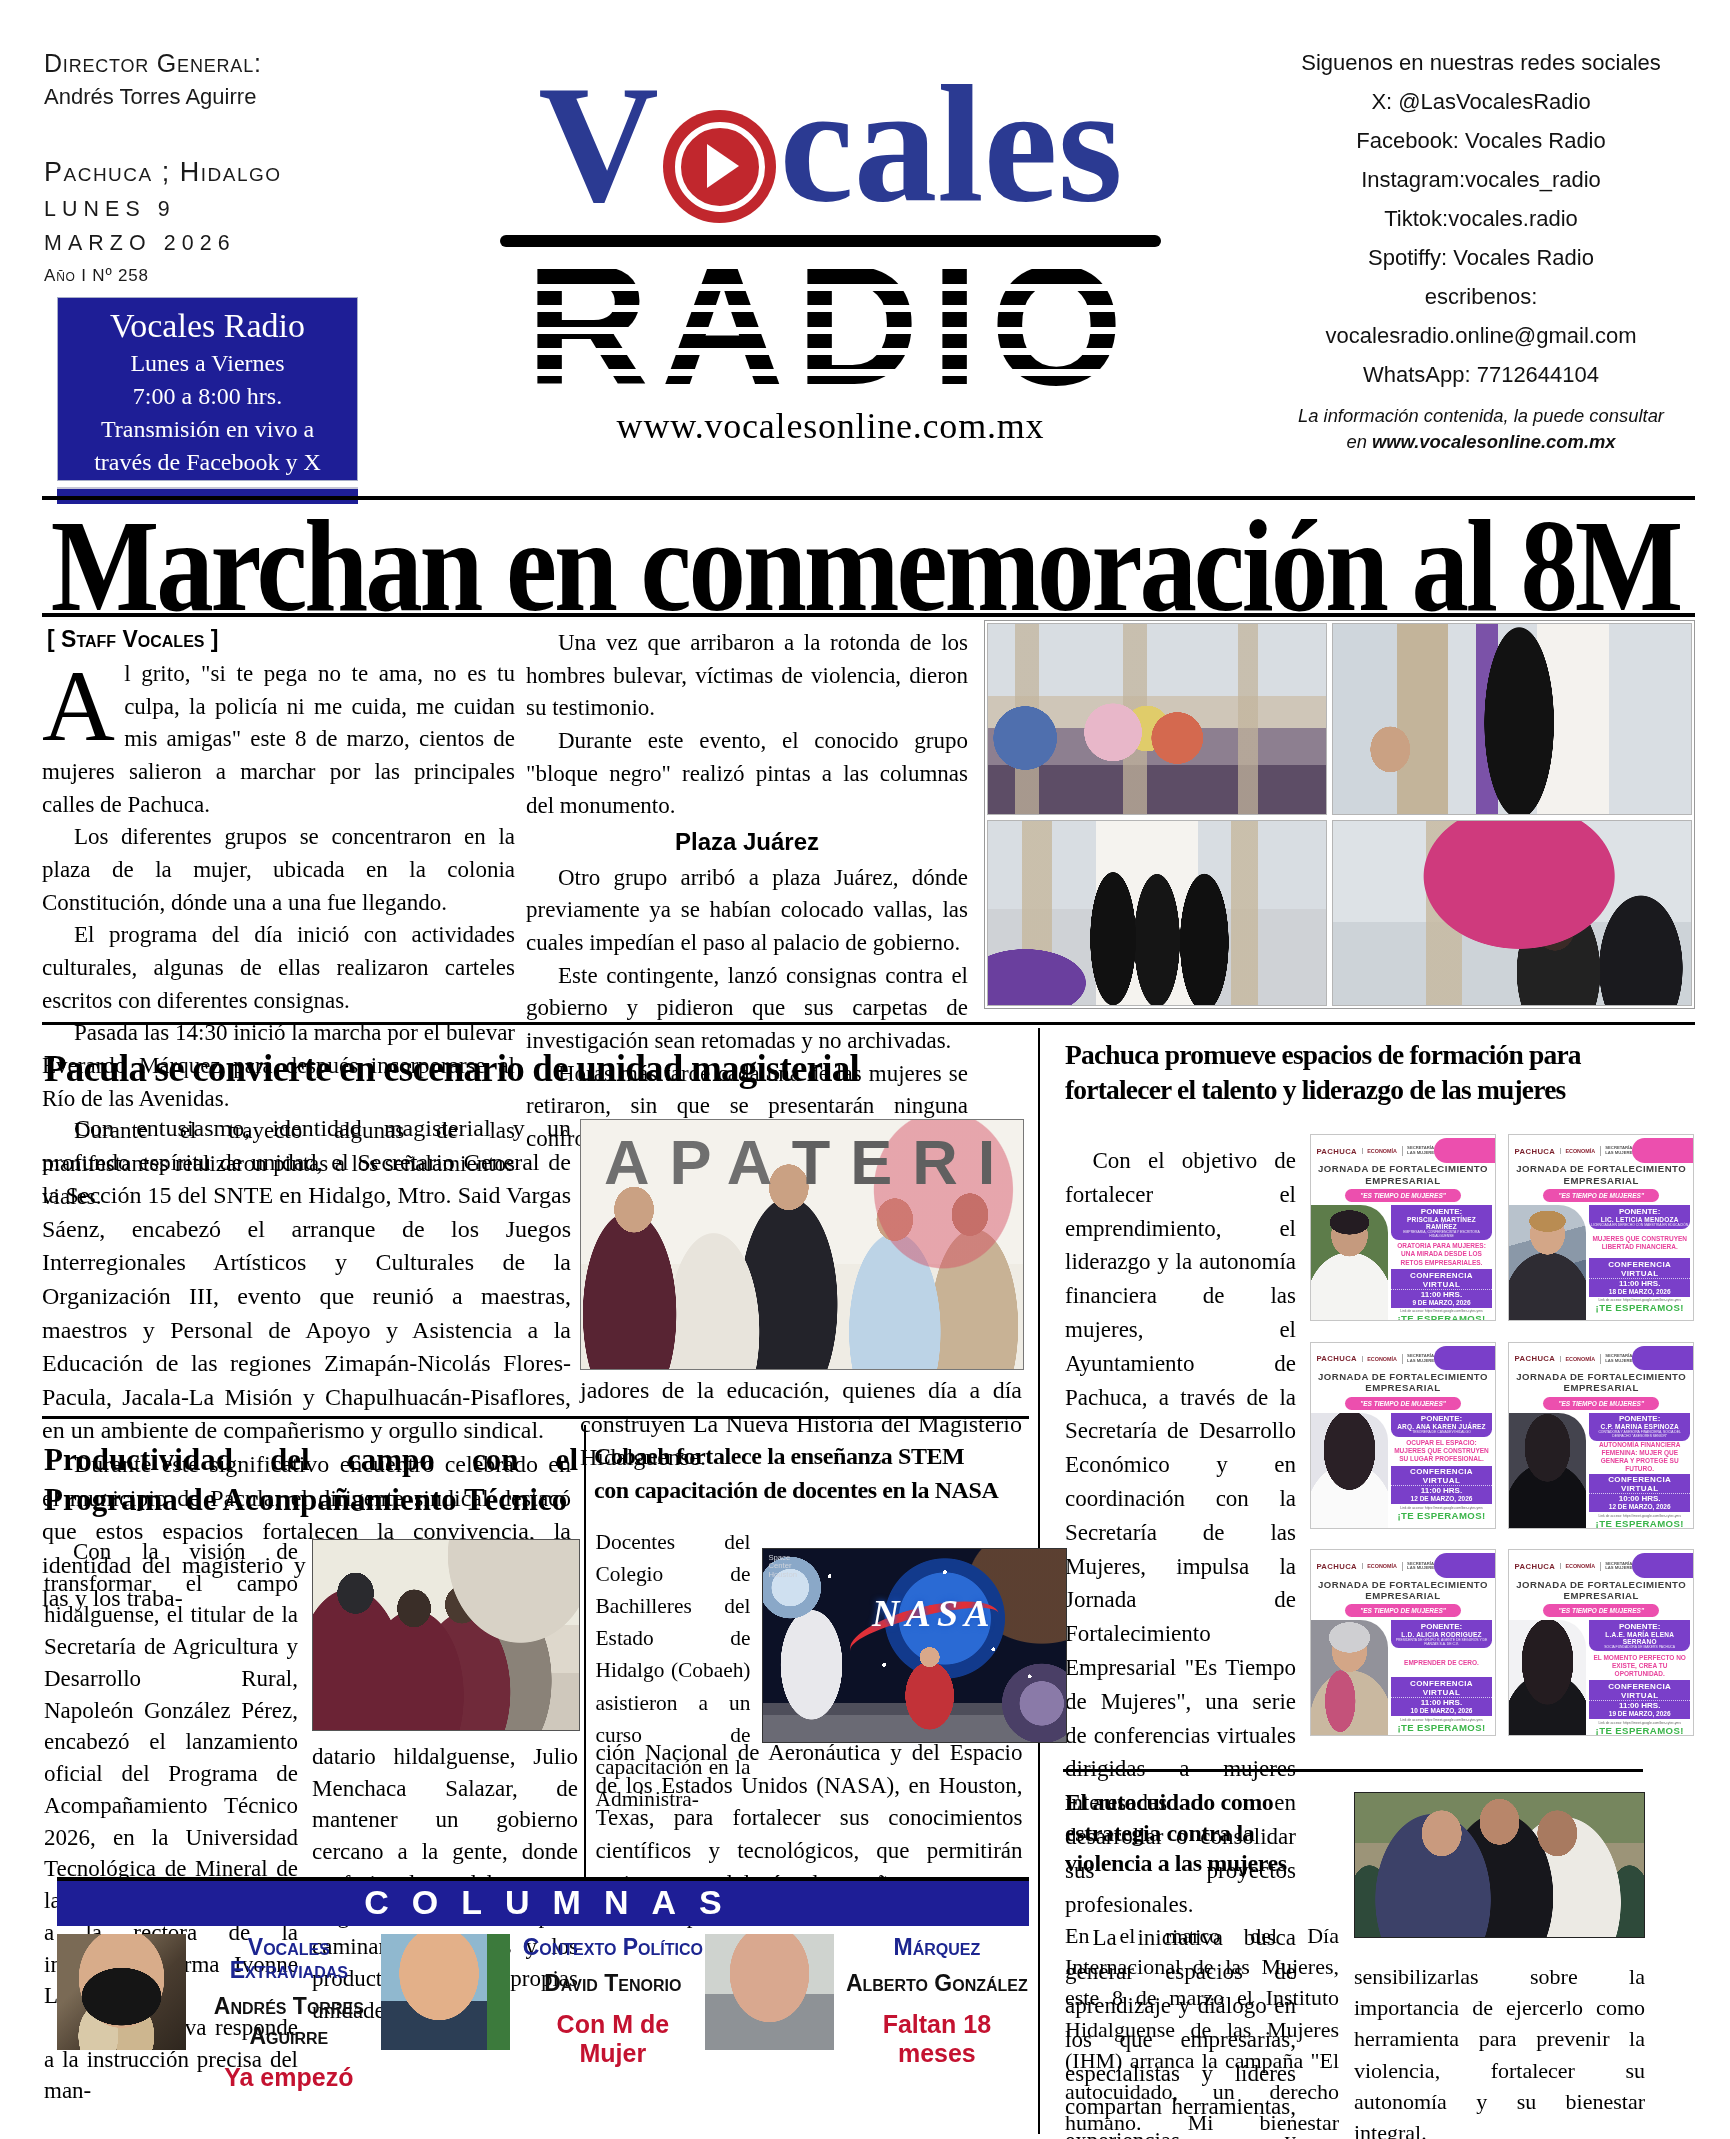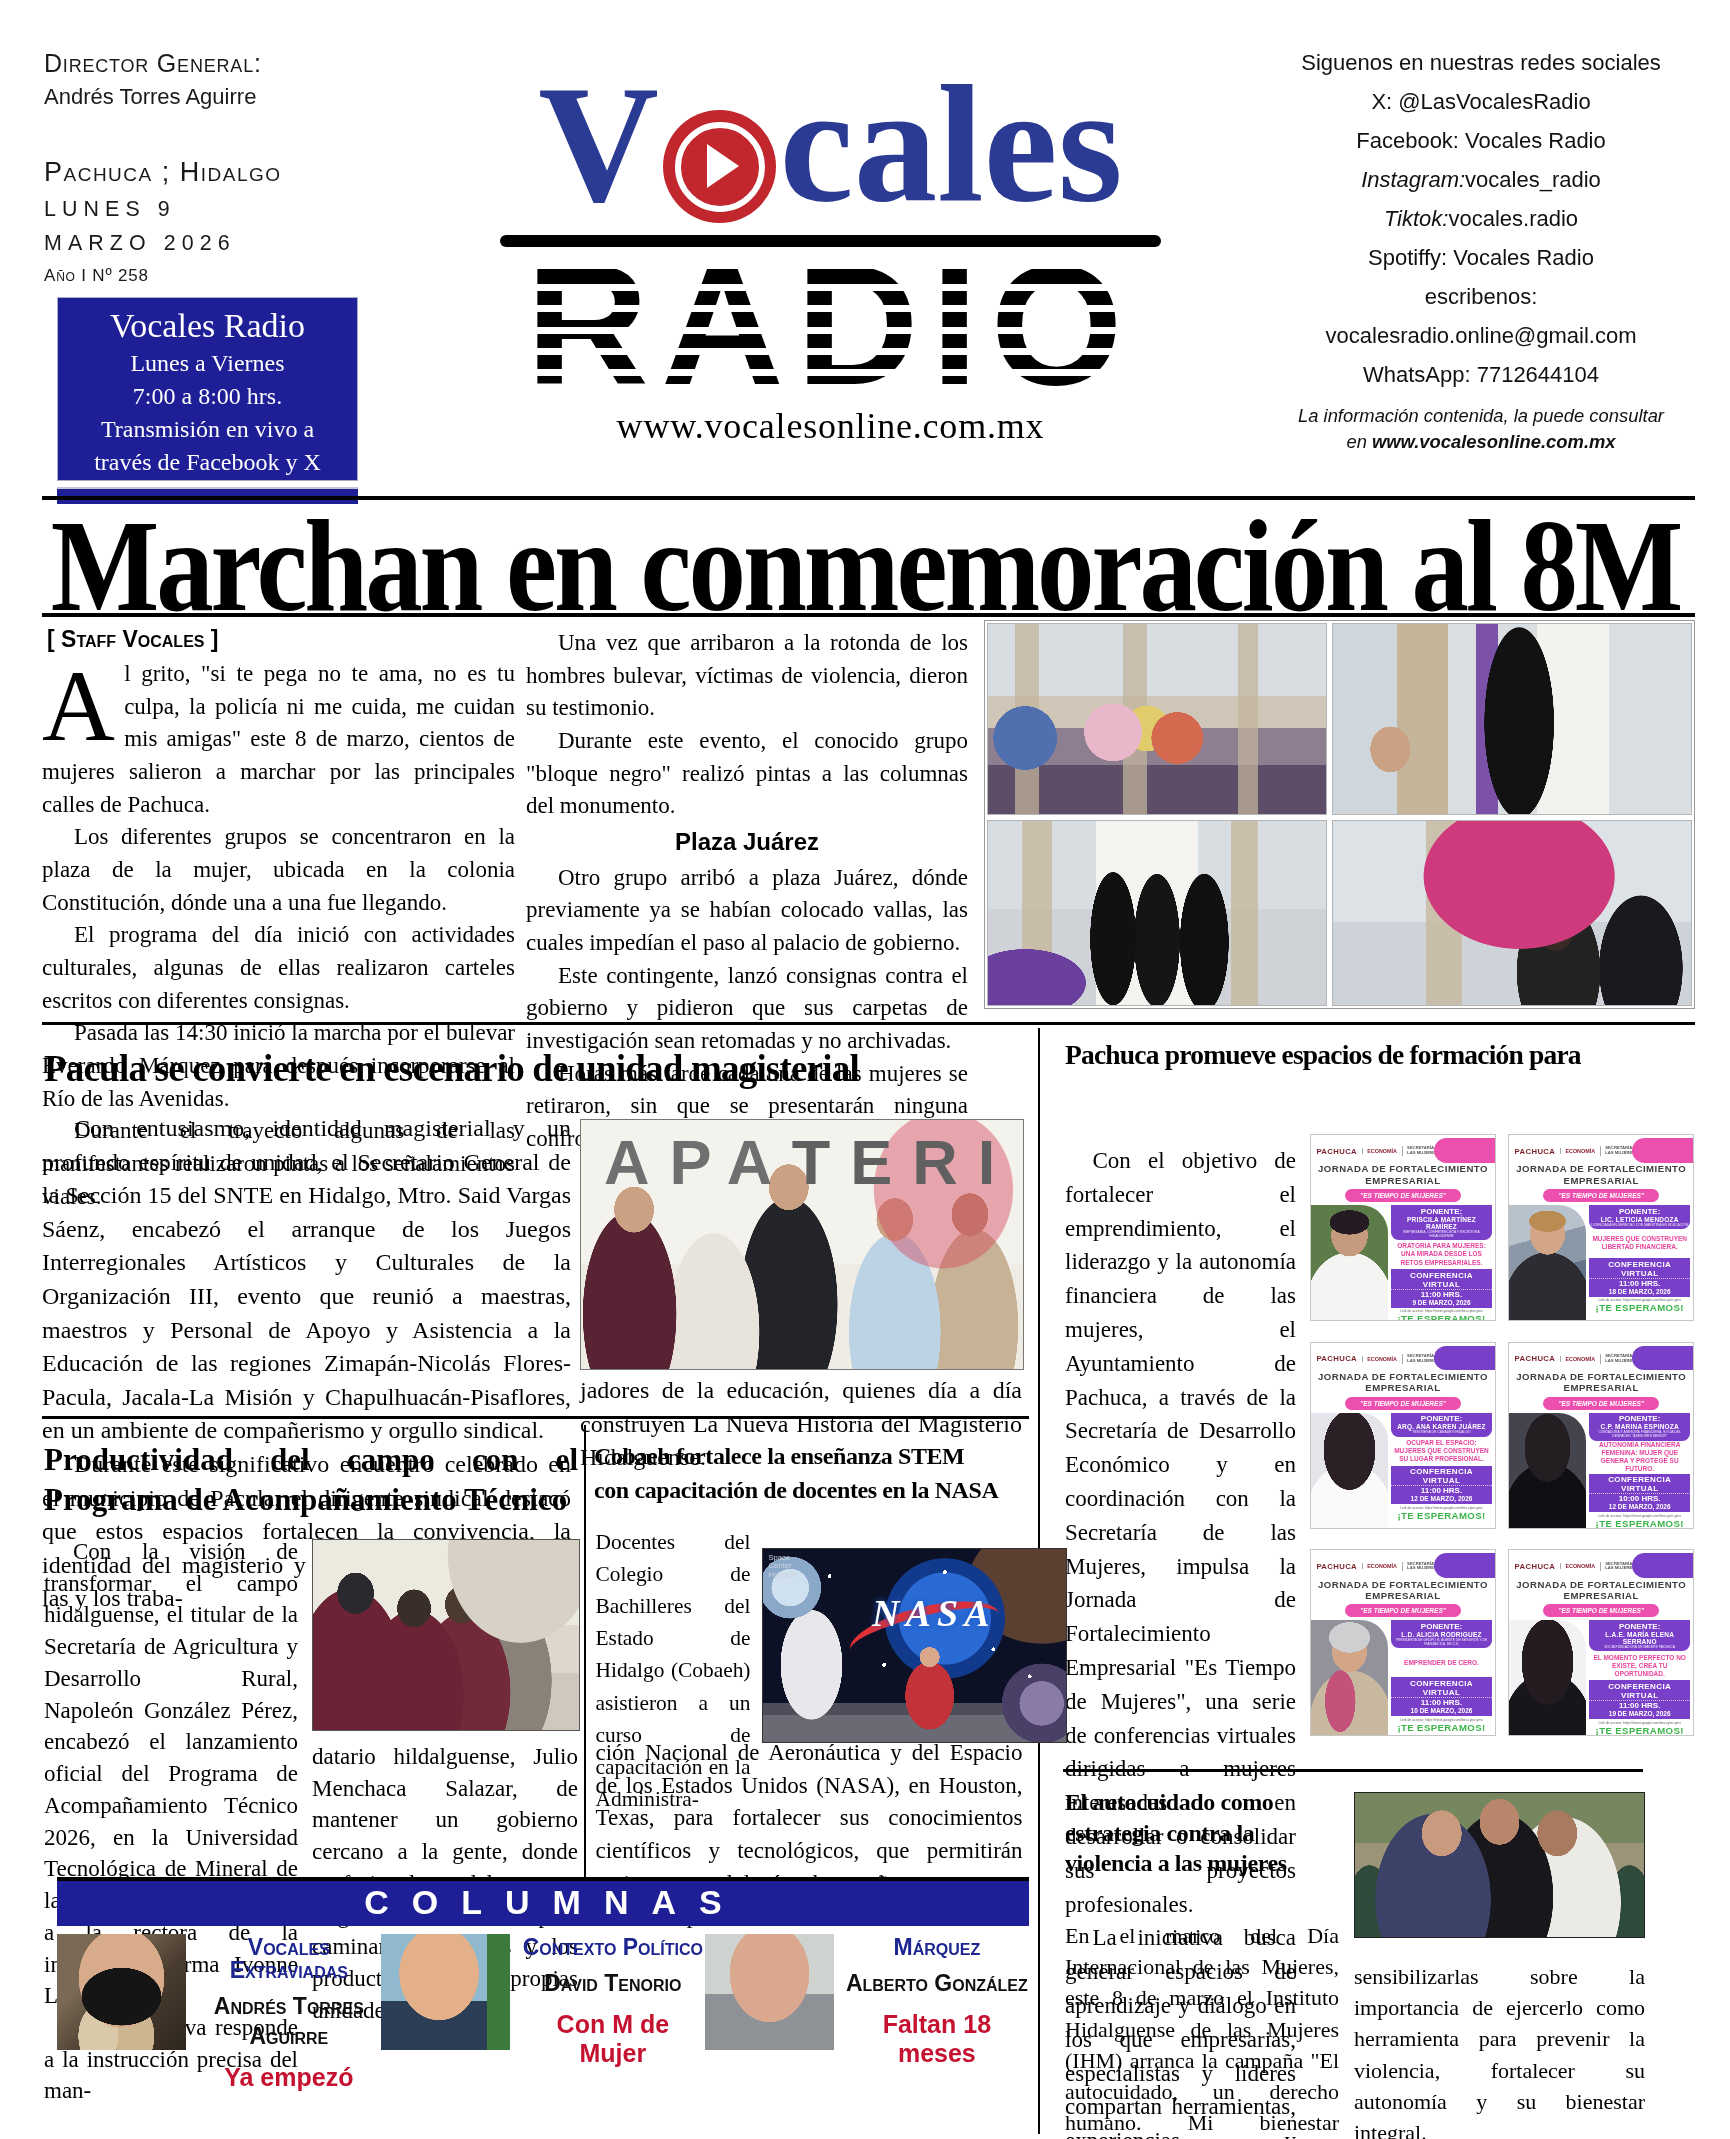--- a/index.html
+++ b/index.html
@@ -34,21 +34,21 @@
   .radio-wrap{position:relative;display:inline-block;}
   .radio-word{font-family:"Liberation Sans",sans-serif;font-weight:bold;font-size:170px;letter-spacing:12.2px;
               line-height:0.85;display:inline-block;}
   .radio-stripes{position:absolute;inset:-4.6px;background:repeating-linear-gradient(180deg,rgba(255,255,255,0) 0 14.5px,#fff 14.5px 21.4px);}
   .logo-url{font-size:36px;margin-top:7.7px;letter-spacing:0.8px;}
 
   
   .social{position:absolute;left:1262px;top:50px;width:438px;text-align:center;
           font-family:"Liberation Sans",sans-serif;font-size:22px;color:#111;}
   .social .s-item{margin-bottom:13px;}
-  .social .it{font-style:italic;}
+  .social .it{}
   .social .s-note{font-style:italic;font-size:18.4px;line-height:1.4;margin-top:15.3px;}
   .social .s-note b{font-weight:bold;}
 
   
   .main-headline{position:absolute;left:39px;top:491px;width:1653px;text-align:center;font-weight:bold;
                  font-size:115px;letter-spacing:-3.1px;transform:scaleY(1.14);transform-origin:top;white-space:nowrap;}
   .byline{position:absolute;left:47px;top:626px;font-family:"Liberation Sans",sans-serif;font-weight:bold;
           font-variant:small-caps;font-size:23px;}
   .body-text{font-size:23px;line-height:1.42;text-align:justify;}
   .body-text p{margin:0;}
@@ -352,20 +352,21 @@
     <span class="pac-let r">TERI</span>
   </div>
   <div class="pacula-cont">jadores de la educación, quienes día a día construyen La Nueva Historia del Magisterio Hidalguense.</div>
 
   <div class="rule" style="left:42px;top:1416px;width:987px;height:3.1px;"></div>
   <div class="vrule" style="left:584px;top:1425px;width:2.3px;height:454px;"></div>
 
   <div class="pach">
     <div class="pach-h">
       <div>Pachuca promueve espacios de formación para</div>
+      <div>fortalecer el talento y liderazgo de las mujeres</div>
     </div>
     <div class="pach-col">
       <p class="ind">Con el objetivo de fortalecer el emprendimiento, el liderazgo y la autonomía financiera de las mujeres, el Ayuntamiento de Pachuca, a través de la Secretaría de Desarrollo Económico y en coordinación con la Secretaría de las Mujeres, impulsa la Jornada de Fortalecimiento Empresarial "Es Tiempo de Mujeres", una serie de conferencias virtuales dirigidas a mujeres interesadas en desarrollar o consolidar sus proyectos profesionales.</p>
       <p class="ind">La iniciativa busca generar espacios de aprendizaje y diálogo en los que empresarias, especialistas y líderes compartan herramientas, experiencias y conocimientos que contribuyan al crecimiento personal, profesional y económico de las participantes.</p>
     </div>
 
     <div class="posters">
 
       <div class="poster">
         <div class="p-head">

